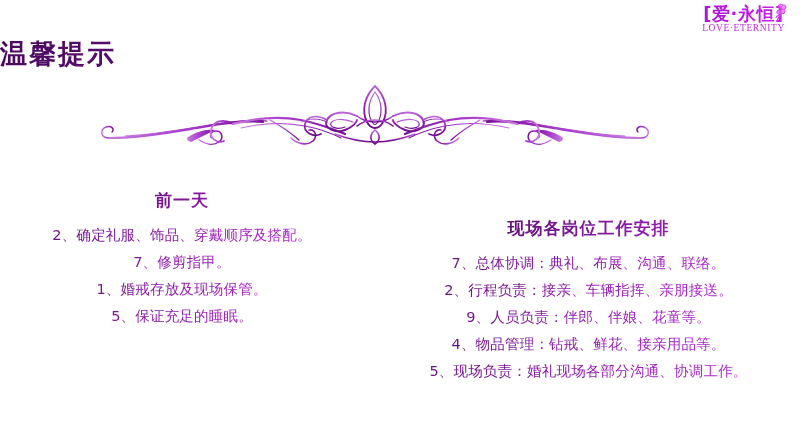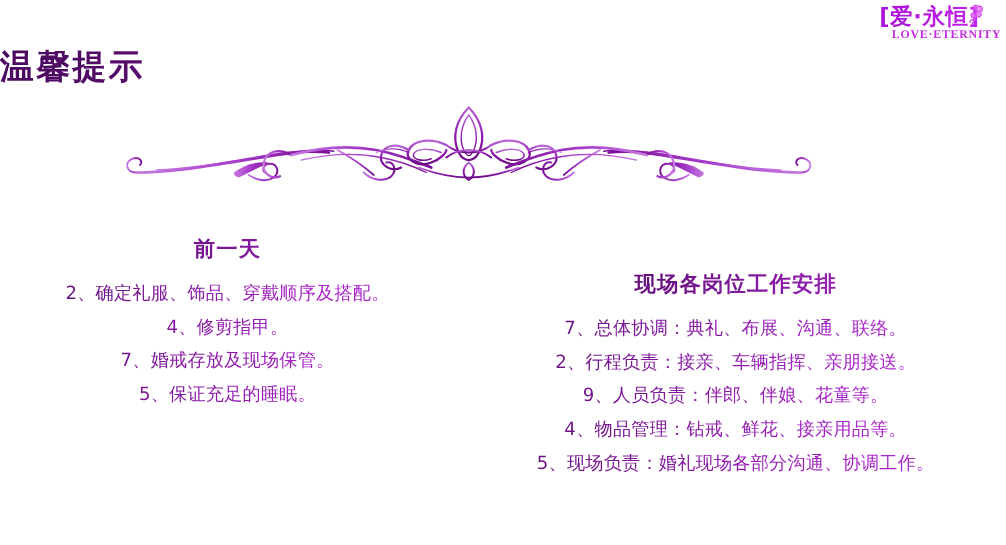--- a/index.html
+++ b/index.html
@@ -35,26 +35,25 @@
     -webkit-background-clip: text;
     background-clip: text;
     color: transparent;
     -webkit-text-fill-color: transparent;
     white-space: nowrap;
     text-align: center;
   }
   #brand-logo .brand-en {
     font-family: "Liberation Serif", serif;
     font-size: 9.5px;
-    font-weight: 700;
+    font-weight: 400;
     letter-spacing: 0.6px;
     line-height: 11px;
     color: #c32ae0;
     white-space: nowrap;
-    text-align: right;
   }
   #brand-flower {
     position: absolute;
     left: 84px;
     top: -2px;
     width: 20px;
     height: 20px;
   }
 
   
@@ -231,22 +230,22 @@
     <path d="M354 42 C346 38 336 38 328 42" stroke-width="1.0"></path>
   </g>
 </svg>
 
 <div id="content-columns">
 
   <div class="column" id="column-left">
     <h2 class="column-heading">前一天</h2>
     <ul class="item-list">
       <li>2、确定礼服、饰品、穿戴顺序及搭配。</li>
-      <li>4、修剪指甲。</li>
-      <li>7、婚戒存放及现场保管。</li>
+      <li>7、修剪指甲。</li>
+      <li>1、婚戒存放及现场保管。</li>
       <li>5、保证充足的睡眠。</li>
     </ul>
   </div>
 
   <div class="column" id="column-right">
     <h2 class="column-heading">现场各岗位工作安排</h2>
     <ul class="item-list">
       <li>7、总体协调：典礼、布展、沟通、联络。</li>
       <li>2、行程负责：接亲、车辆指挥、亲朋接送。</li>
       <li>9、人员负责：伴郎、伴娘、花童等。</li>

